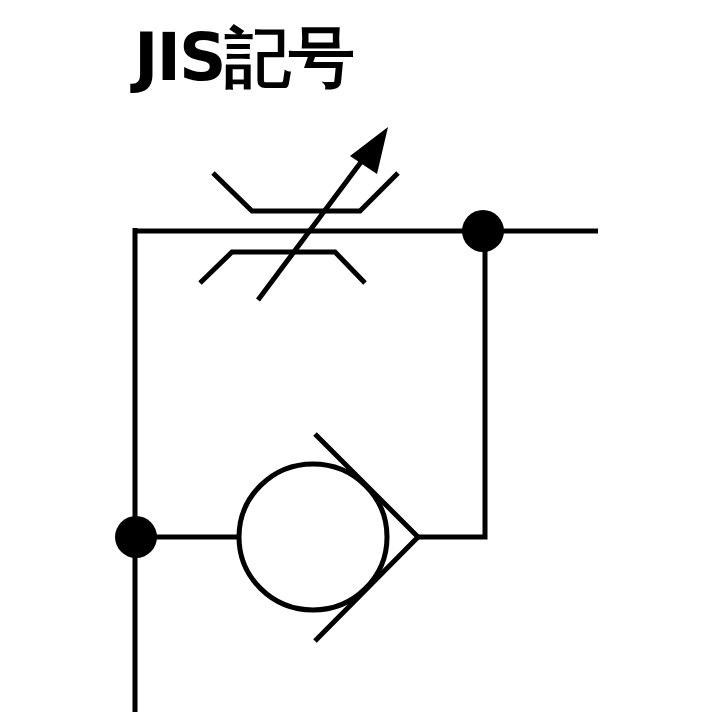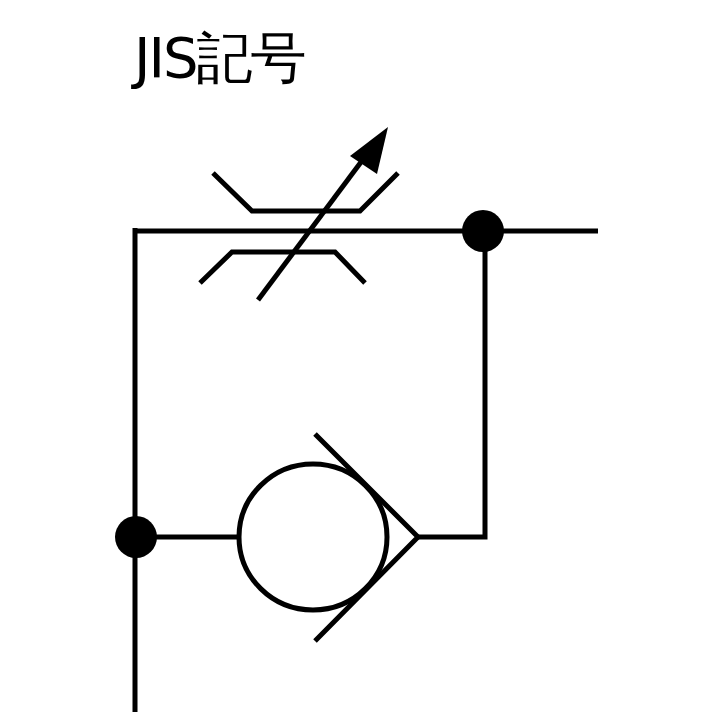--- a/index.html
+++ b/index.html
@@ -1,20 +1,20 @@
 <!DOCTYPE html>
 <html><head>
 <meta charset="utf-8">
 <style>
   html, body { margin: 0; padding: 0; background: #ffffff; }
   body { width: 713px; height: 713px; position: relative; overflow: hidden; }
   .title {
     position: absolute; left: 134px; top: 10px;
     font-family: "DejaVu Sans", "Liberation Sans", sans-serif;
-    font-weight: normal; font-size: 56px; line-height: 96px;
+    font-weight: bold; font-size: 66px; line-height: 96px;
     color: #000; letter-spacing: -2px; white-space: nowrap;
   }
   svg { position: absolute; left: 0; top: 0; }
 </style>
 </head>
 <body>
 
 <div class="title">JIS記号</div>
 
 <svg width="713" height="713" viewBox="0 0 713 713">

